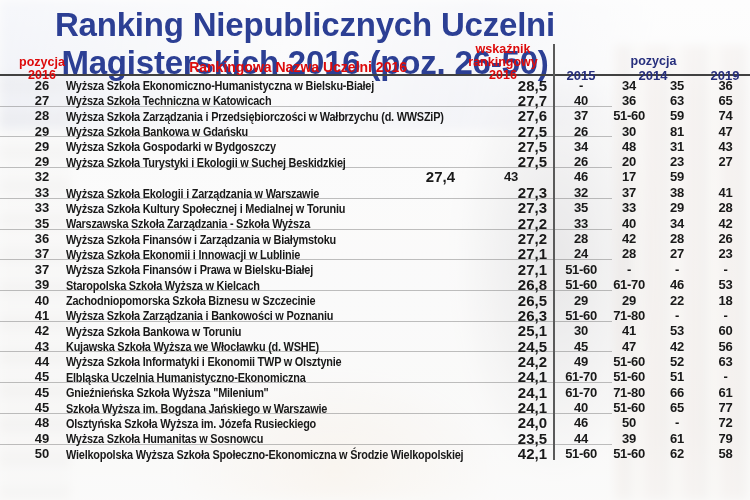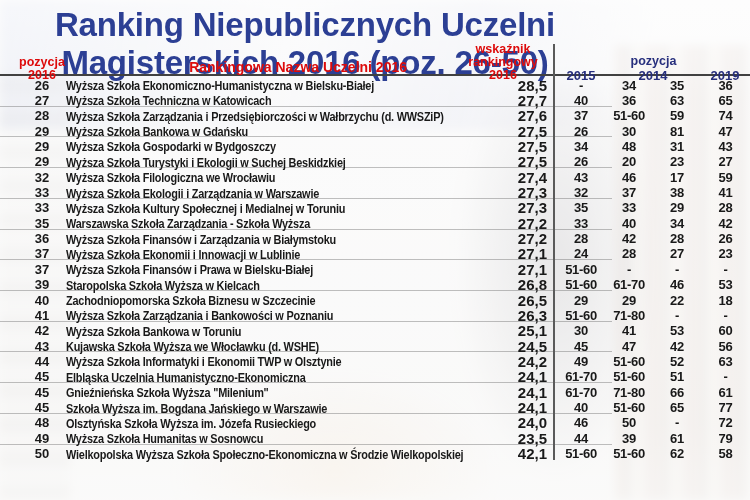--- a/index.html
+++ b/index.html
@@ -151,21 +151,20 @@
           <div class="c-pos">29</div>
           <div class="c-name"><span class="name-inner">Wyższa Szkoła Turystyki i Ekologii w Suchej Beskidzkiej</span></div>
           <div class="c-score">27,5</div>
           <div class="c-year">26</div>
           <div class="c-year">20</div>
           <div class="c-year">23</div>
           <div class="c-year">27</div>
         </div>
         <div class="trow grid7">
           <div class="c-pos">32</div>
-          <div class="c-name"><span class="name-inner">Wyższa Szkoła Filologiczna we Wrocławiu</span></div>
           <div class="c-score">27,4</div>
           <div class="c-year">43</div>
           <div class="c-year">46</div>
           <div class="c-year">17</div>
           <div class="c-year">59</div>
         </div>
         <div class="trow grid7">
           <div class="c-pos">33</div>
           <div class="c-name"><span class="name-inner">Wyższa Szkoła Ekologii i Zarządzania w Warszawie</span></div>
           <div class="c-score">27,3</div>

